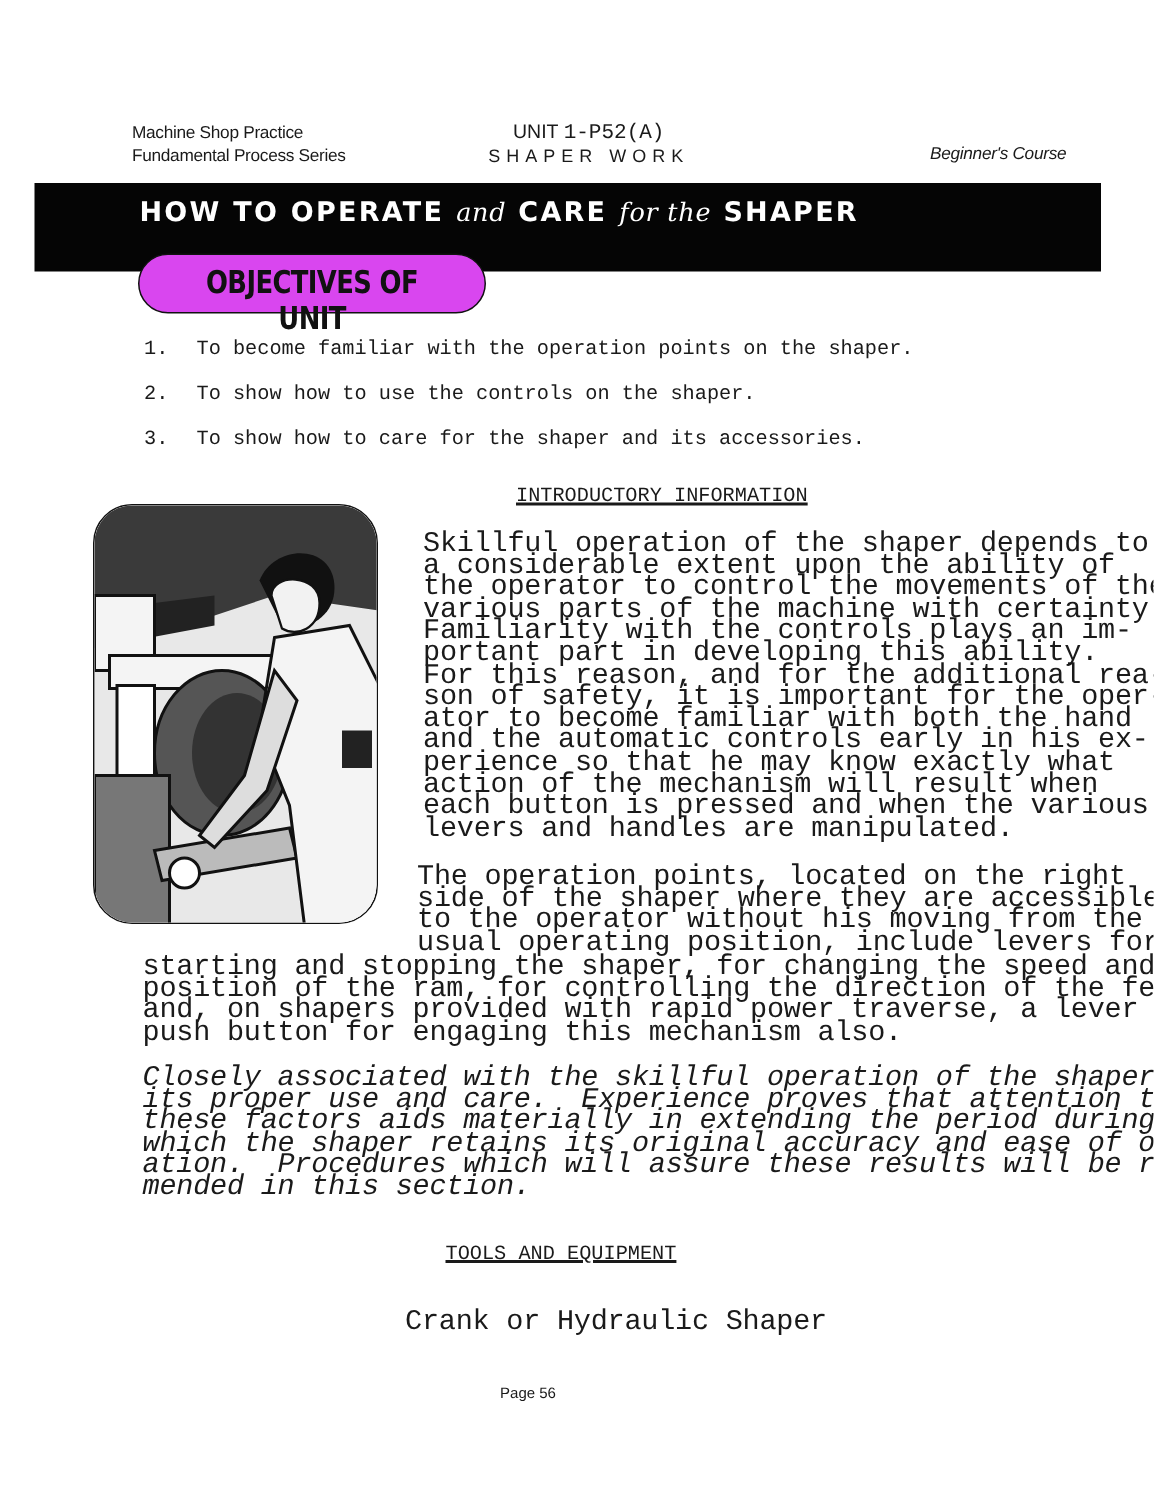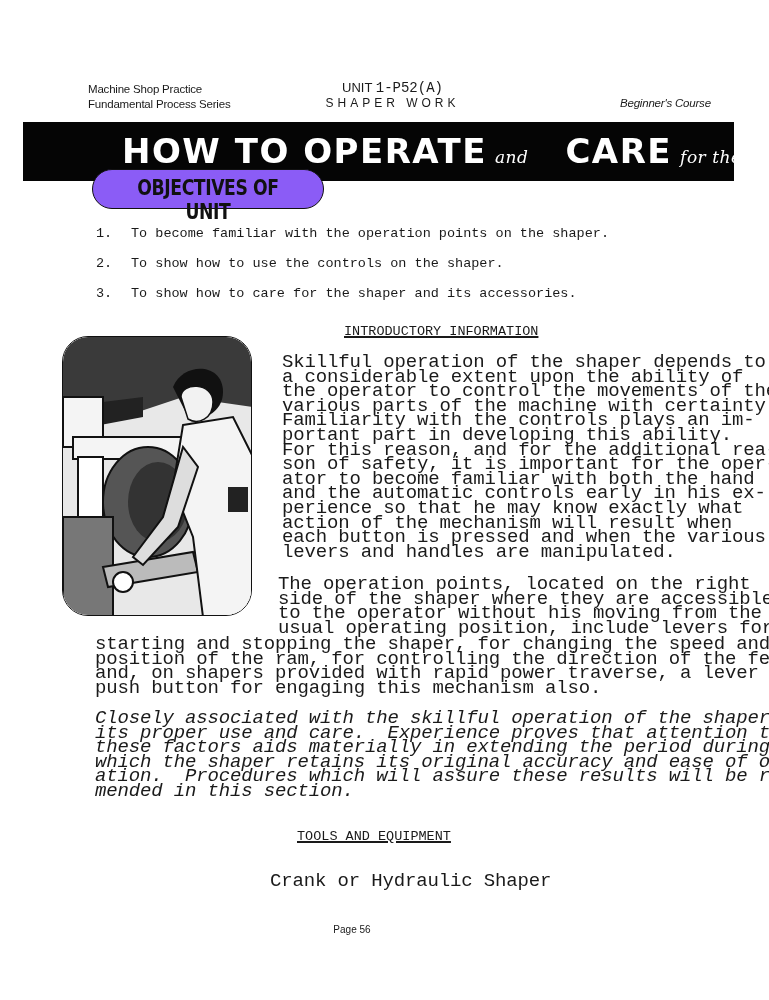--- a/index.html
+++ b/index.html
@@ -9,24 +9,24 @@
 
   .hdr-left { position: absolute; left: 88px; top: 82px; font-size: 11.5px; line-height: 15px; letter-spacing: -0.2px; }
   .hdr-center { position: absolute; left: 300px; top: 80px; width: 185px; text-align: center; }
   .hdr-unit { font-size: 13px; line-height: 16px; }
   .hdr-unit .code { font-family: "Liberation Mono", monospace; font-size: 14px; }
   .hdr-sub { font-size: 12px; letter-spacing: 4px; line-height: 15px; }
   .hdr-right { position: absolute; left: 620px; top: 97px; font-size: 11.5px; letter-spacing: -0.2px; font-style: italic; }
 
   .banner { position: absolute; left: 23px; top: 122px; width: 711px; height: 59px; background: #050505; }
   .banner-text { position: absolute; left: 70px; top: 9px; white-space: nowrap; color: #fff; display: flex; align-items: baseline; gap: 8px; }
-  .banner-text .blk { font-family: "DejaVu Sans", sans-serif; font-weight: bold; font-size: 34px; letter-spacing: 1.5px; margin-left: 29px; }
+  .banner-text .blk { font-family: "DejaVu Sans", sans-serif; font-weight: bold; font-size: 18px; letter-spacing: 1.5px; }
   .banner-text .scr { font-family: "DejaVu Serif", serif; font-style: italic; font-size: 17px; letter-spacing: 0.5px; }
 
-  .pill { position: absolute; left: 92px; top: 169px; width: 232px; height: 40px; background: #8b5cf6; border: 1.5px solid #111; border-radius: 22px; box-sizing: border-box; }
+  .pill { position: absolute; left: 92px; top: 169px; width: 232px; height: 40px; background: #d946ef; border: 1.5px solid #111; border-radius: 22px; box-sizing: border-box; }
   .pill span { position: absolute; left: 0; right: 0; top: 6px; text-align: center; font-family: "DejaVu Sans", sans-serif; font-weight: bold; font-size: 21px; letter-spacing: -0.5px; transform: scaleX(0.82); color: #111; }
 
   .objectives { position: absolute; left: 96px; top: 219px; font-size: 13.5px; line-height: 30px; }
   .obj-row { display: flex; }
   .obj-num { width: 35px; }
 
   .sec-title { position: absolute; font-size: 13.5px; text-decoration: underline; text-decoration-thickness: 1.5px; }
   .para { position: absolute; font-size: 19px; line-height: 14.6px; white-space: pre; letter-spacing: -0.15px; }
 
   .illus { position: absolute; left: 62px; top: 336px; width: 190px; height: 280px; border-radius: 26px; overflow: hidden; background: #fff; border: 1.5px solid #111; box-sizing: border-box; }

